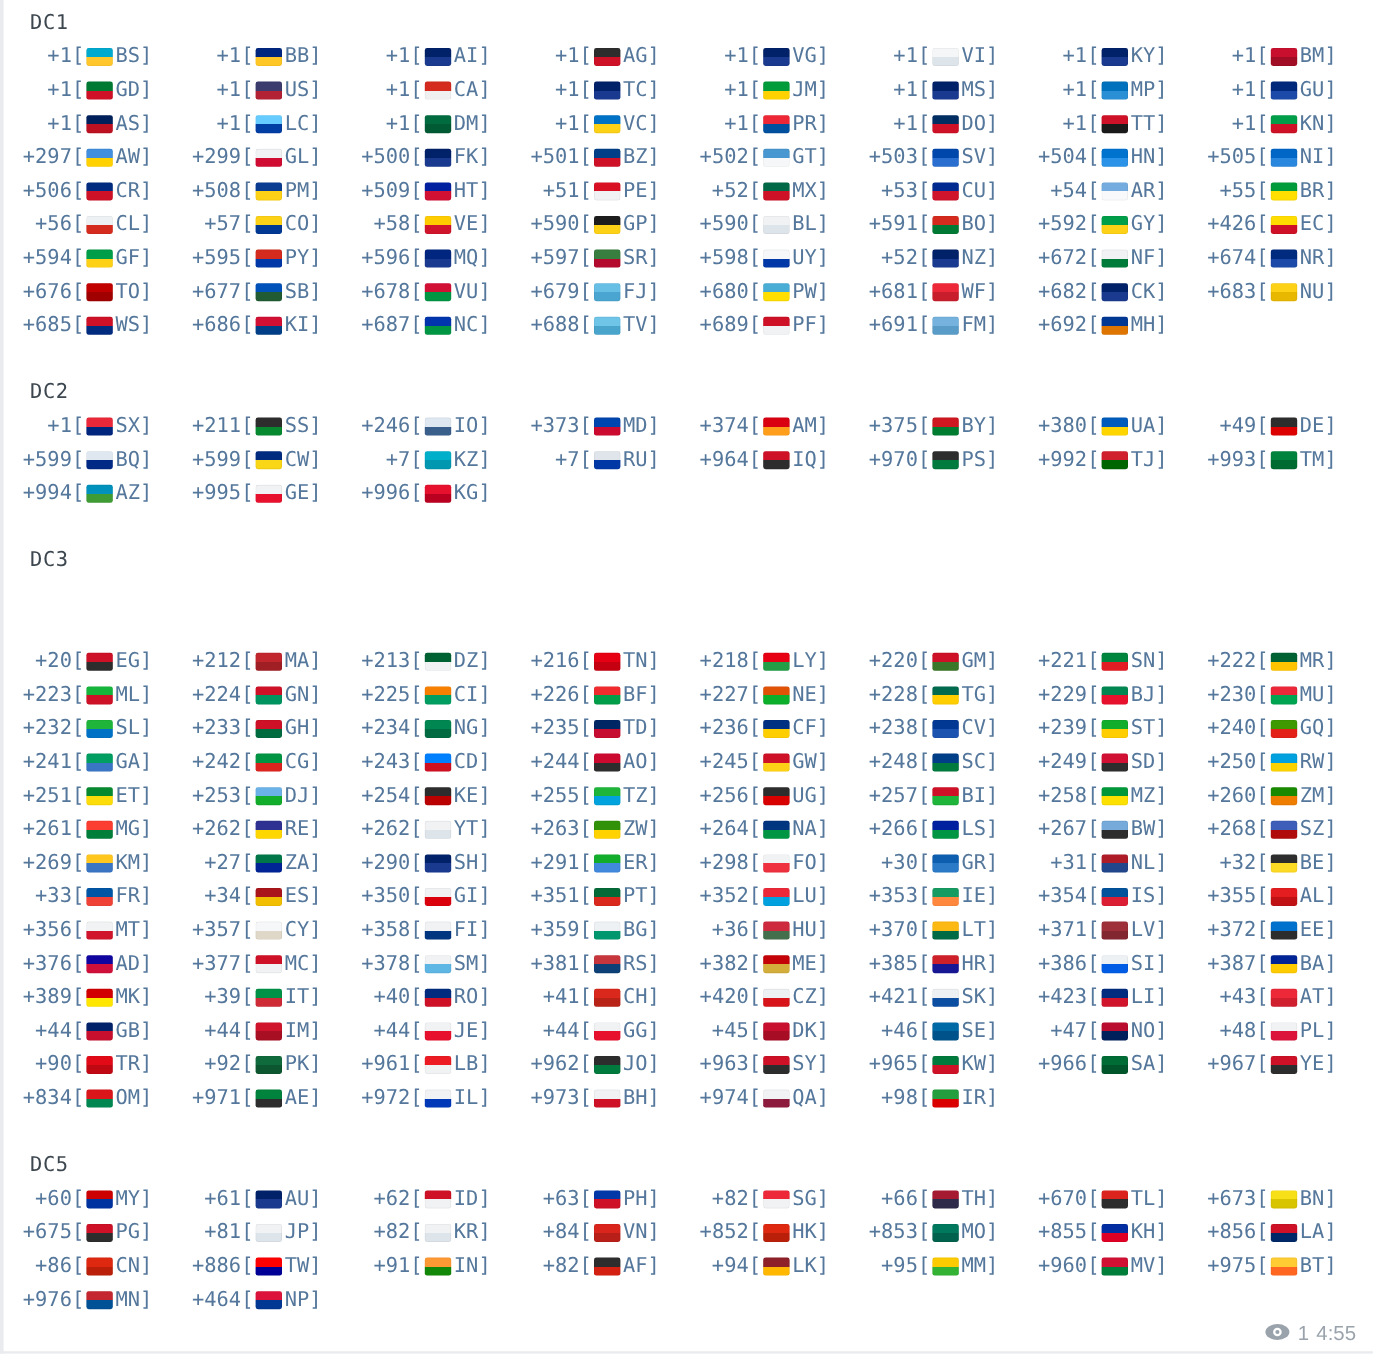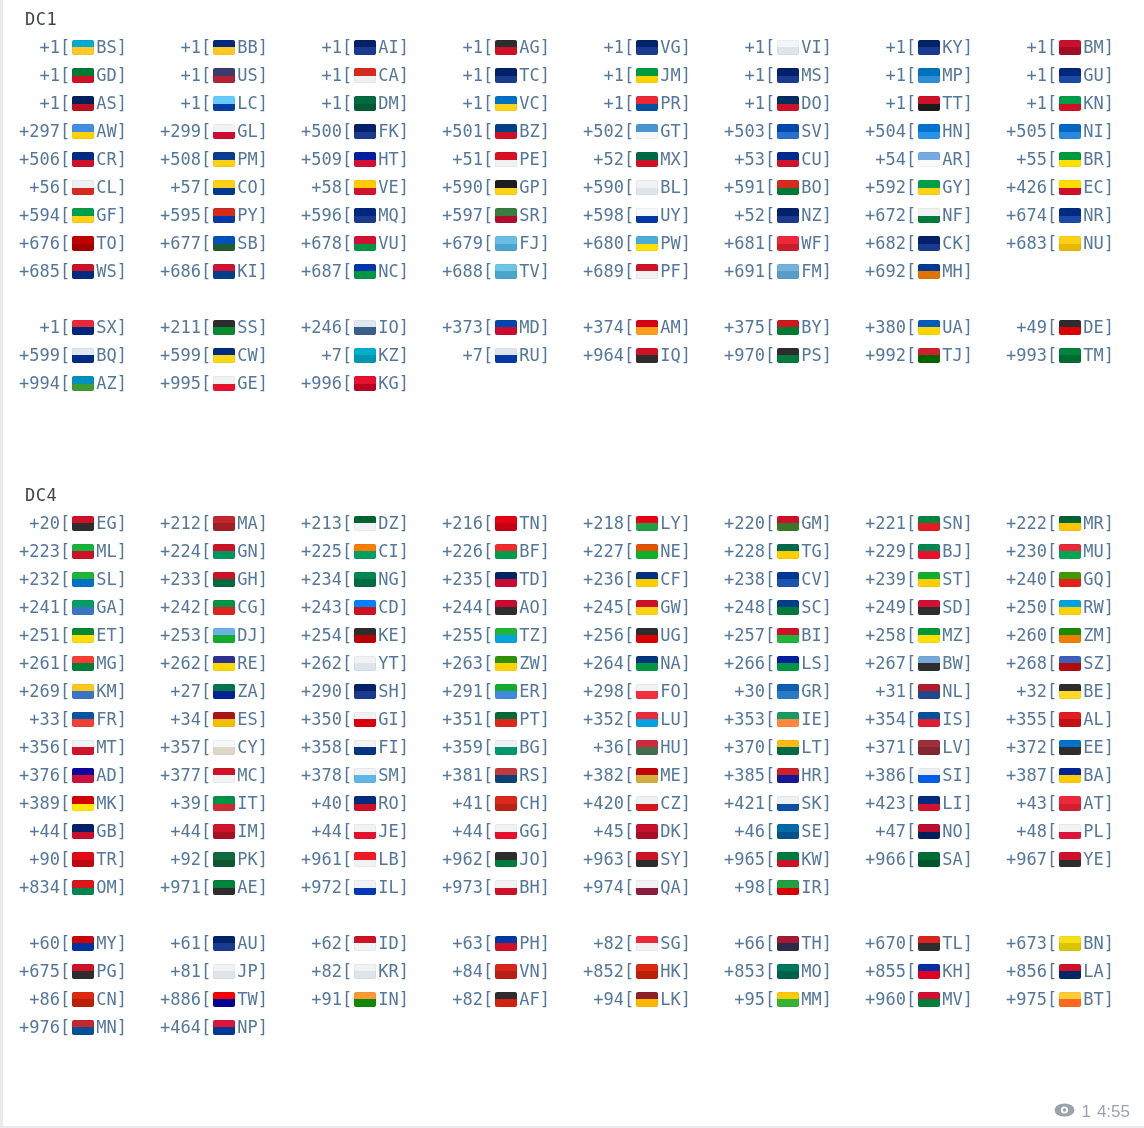--- a/index.html
+++ b/index.html
@@ -476,20 +476,21 @@
         <span class="cc">FM]</span>
       </div>
       <div class="cell">
         <span class="num">+692</span>
         <span class="br">[</span>
         <span class="flag" style="background: linear-gradient(rgb(0, 56, 147) 50%, rgb(221, 117, 0) 50%);"></span>
         <span class="cc">MH]</span>
       </div>
     </div>
     <div class="spacer"></div>
+    <div class="section-header">DC2</div>
     <div class="grid">
       <div class="cell">
         <span class="num">+1</span>
         <span class="br">[</span>
         <span class="flag" style="background: linear-gradient(rgb(234, 40, 57) 50%, rgb(0, 37, 125) 50%);"></span>
         <span class="cc">SX]</span>
       </div>
       <div class="cell">
         <span class="num">+211</span>
         <span class="br">[</span>
@@ -593,24 +594,24 @@
         <span class="cc">GE]</span>
       </div>
       <div class="cell">
         <span class="num">+996</span>
         <span class="br">[</span>
         <span class="flag" style="background: linear-gradient(rgb(232, 17, 45) 50%, rgb(186, 0, 32) 50%);"></span>
         <span class="cc">KG]</span>
       </div>
     </div>
     <div class="spacer"></div>
+    <div class="section-header">DC3</div>
     <div class="grid"></div>
     <div class="spacer"></div>
     <div class="spacer"></div>
-    <div class="section-header">DC4</div>
     <div class="grid">
       <div class="cell">
         <span class="num">+20</span>
         <span class="br">[</span>
         <span class="flag" style="background: linear-gradient(rgb(206, 17, 38) 50%, rgb(45, 45, 45) 50%);"></span>
         <span class="cc">EG]</span>
       </div>
       <div class="cell">
         <span class="num">+212</span>
         <span class="br">[</span>
@@ -1260,20 +1261,21 @@
         <span class="cc">QA]</span>
       </div>
       <div class="cell">
         <span class="num">+98</span>
         <span class="br">[</span>
         <span class="flag" style="background: linear-gradient(rgb(35, 159, 64) 50%, rgb(218, 0, 0) 50%);"></span>
         <span class="cc">IR]</span>
       </div>
     </div>
     <div class="spacer"></div>
+    <div class="section-header">DC5</div>
     <div class="grid">
       <div class="cell">
         <span class="num">+60</span>
         <span class="br">[</span>
         <span class="flag" style="background: linear-gradient(rgb(204, 0, 1) 50%, rgb(0, 50, 160) 50%);"></span>
         <span class="cc">MY]</span>
       </div>
       <div class="cell">
         <span class="num">+61</span>
         <span class="br">[</span>

